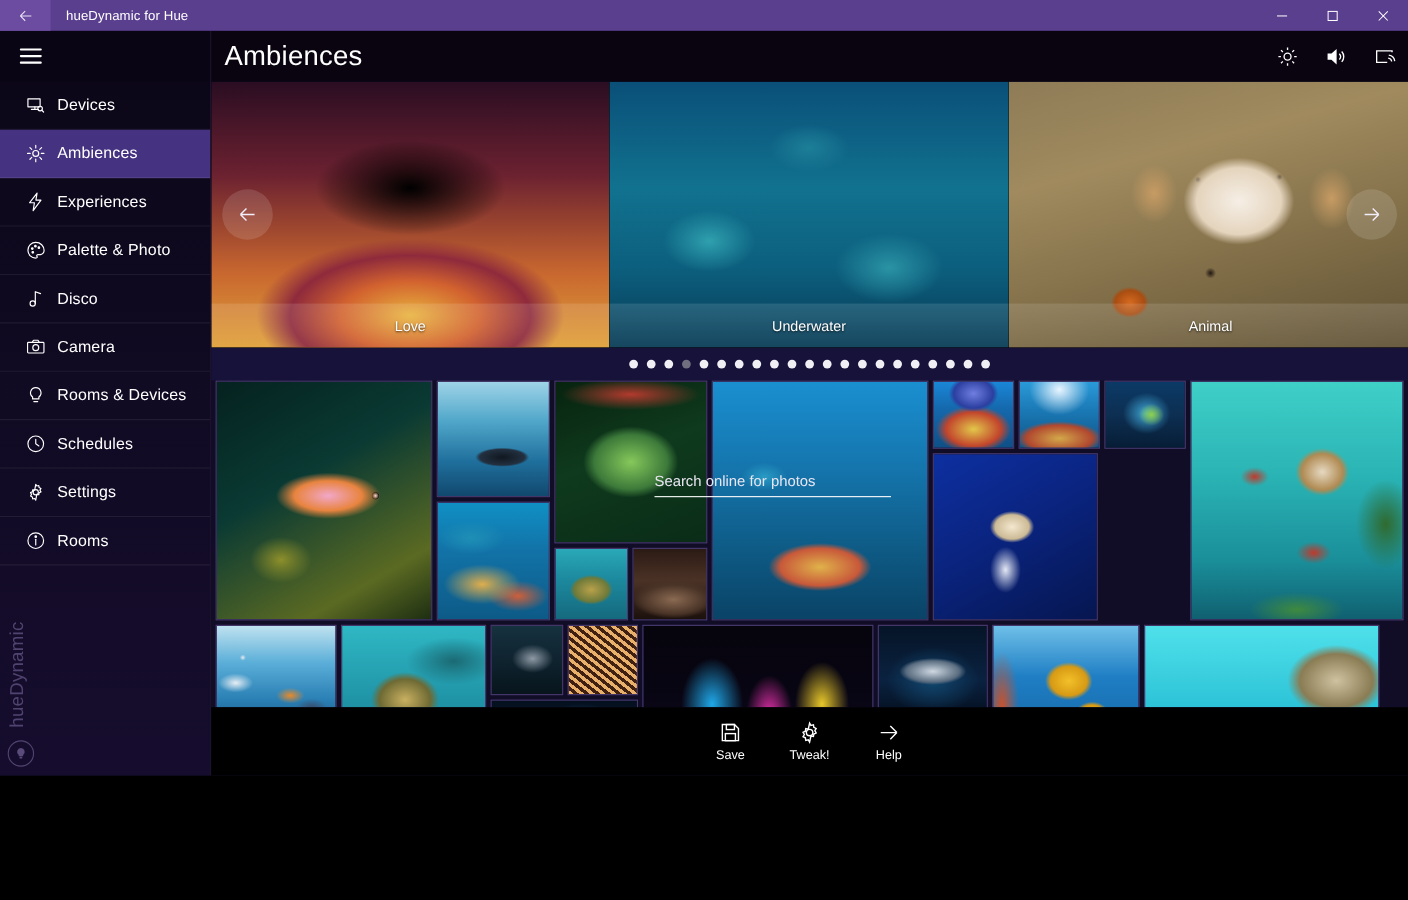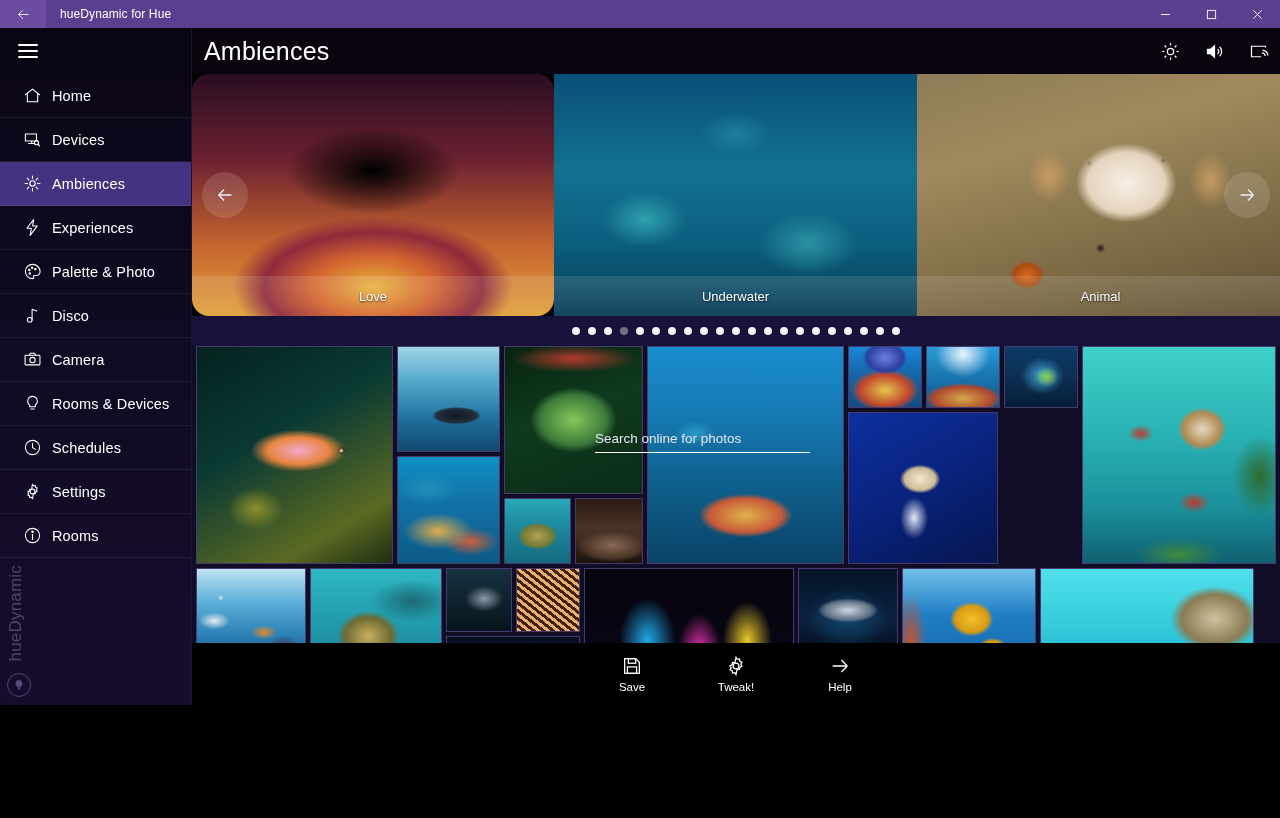--- a/index.html
+++ b/index.html
@@ -199,21 +199,21 @@
     font-family: "Liberation Sans", sans-serif;
     padding: 0 0 6px 0; outline: none;
   }
   .searchbox .si::placeholder { color: #e9e6f2; opacity: 1; }
 
   
   .cmdbar {
     height: 62px; flex: 0 0 62px;
     background: #000000;
     display: flex; align-items: center; justify-content: center;
-    gap: 42px; position: relative; z-index: 30;
+    gap: 10px; position: relative; z-index: 30;
   }
   .cmd {
     width: 62px;
     display: flex; flex-direction: column; align-items: center; gap: 4px;
     color: #ffffff;
   }
   .cmd svg { width: 22px; height: 22px; }
   .cmd .cl { font-size: 11.5px; color: #ffffff; }
 
   
@@ -386,29 +386,20 @@
         <div class="bars">
           <span></span>
             <span></span>
             <span></span>
         </div>
       </div>
       <div class="nav" id="nav">
           <div class="nav-item">
             <span class="nav-ico">
               <svg viewBox="0 0 24 24" fill="none" stroke="currentColor" stroke-width="1.35" stroke-linecap="round" stroke-linejoin="round">
-                <path d="M3 11l9-7 9 7"></path>
-                <path d="M5.5 9.6V20h13V9.6"></path>
-              </svg>
-            </span>
-            <span class="nav-label">Home</span>
-          </div>
-          <div class="nav-item">
-            <span class="nav-ico">
-              <svg viewBox="0 0 24 24" fill="none" stroke="currentColor" stroke-width="1.35" stroke-linecap="round" stroke-linejoin="round">
                 <rect x="3" y="5" width="14" height="9"></rect>
                 <path d="M7 17h8M11 14v3"></path>
                 <circle cx="17" cy="16" r="2.6"></circle>
                 <path d="M19 18l2 2"></path>
               </svg>
             </span>
             <span class="nav-label">Devices</span>
           </div>
           <div class="nav-item active">
             <span class="nav-ico">
@@ -529,21 +520,21 @@
           <svg viewBox="0 0 24 24" fill="none" stroke="currentColor" stroke-width="1.4">
             <path d="M20 7.5V6H4v12h11"></path>
             <path d="M17 13.5a4 4 0 013.6 3.6M17.6 10.4a7.2 7.2 0 016.2 6.2" transform="translate(-1 0)"></path>
           </svg>
         </div>
       </div>
 
       <div class="scroll-area">
 
         <div class="carousel" id="carousel">
-            <div class="car-slide" style="width: 362px; border-radius: 17px;">
+            <div class="car-slide" style="width: 362px;">
               <div class="ph p-love"></div>
               <div class="car-caption">Love</div>
             </div>
             <div class="car-slide" style="width: 363px;">
               <div class="ph p-under"></div>
               <div class="car-caption">Underwater</div>
             </div>
             <div class="car-slide" style="width: 367px;">
               <div class="ph p-dog"></div>
               <div class="car-caption">Animal</div>

